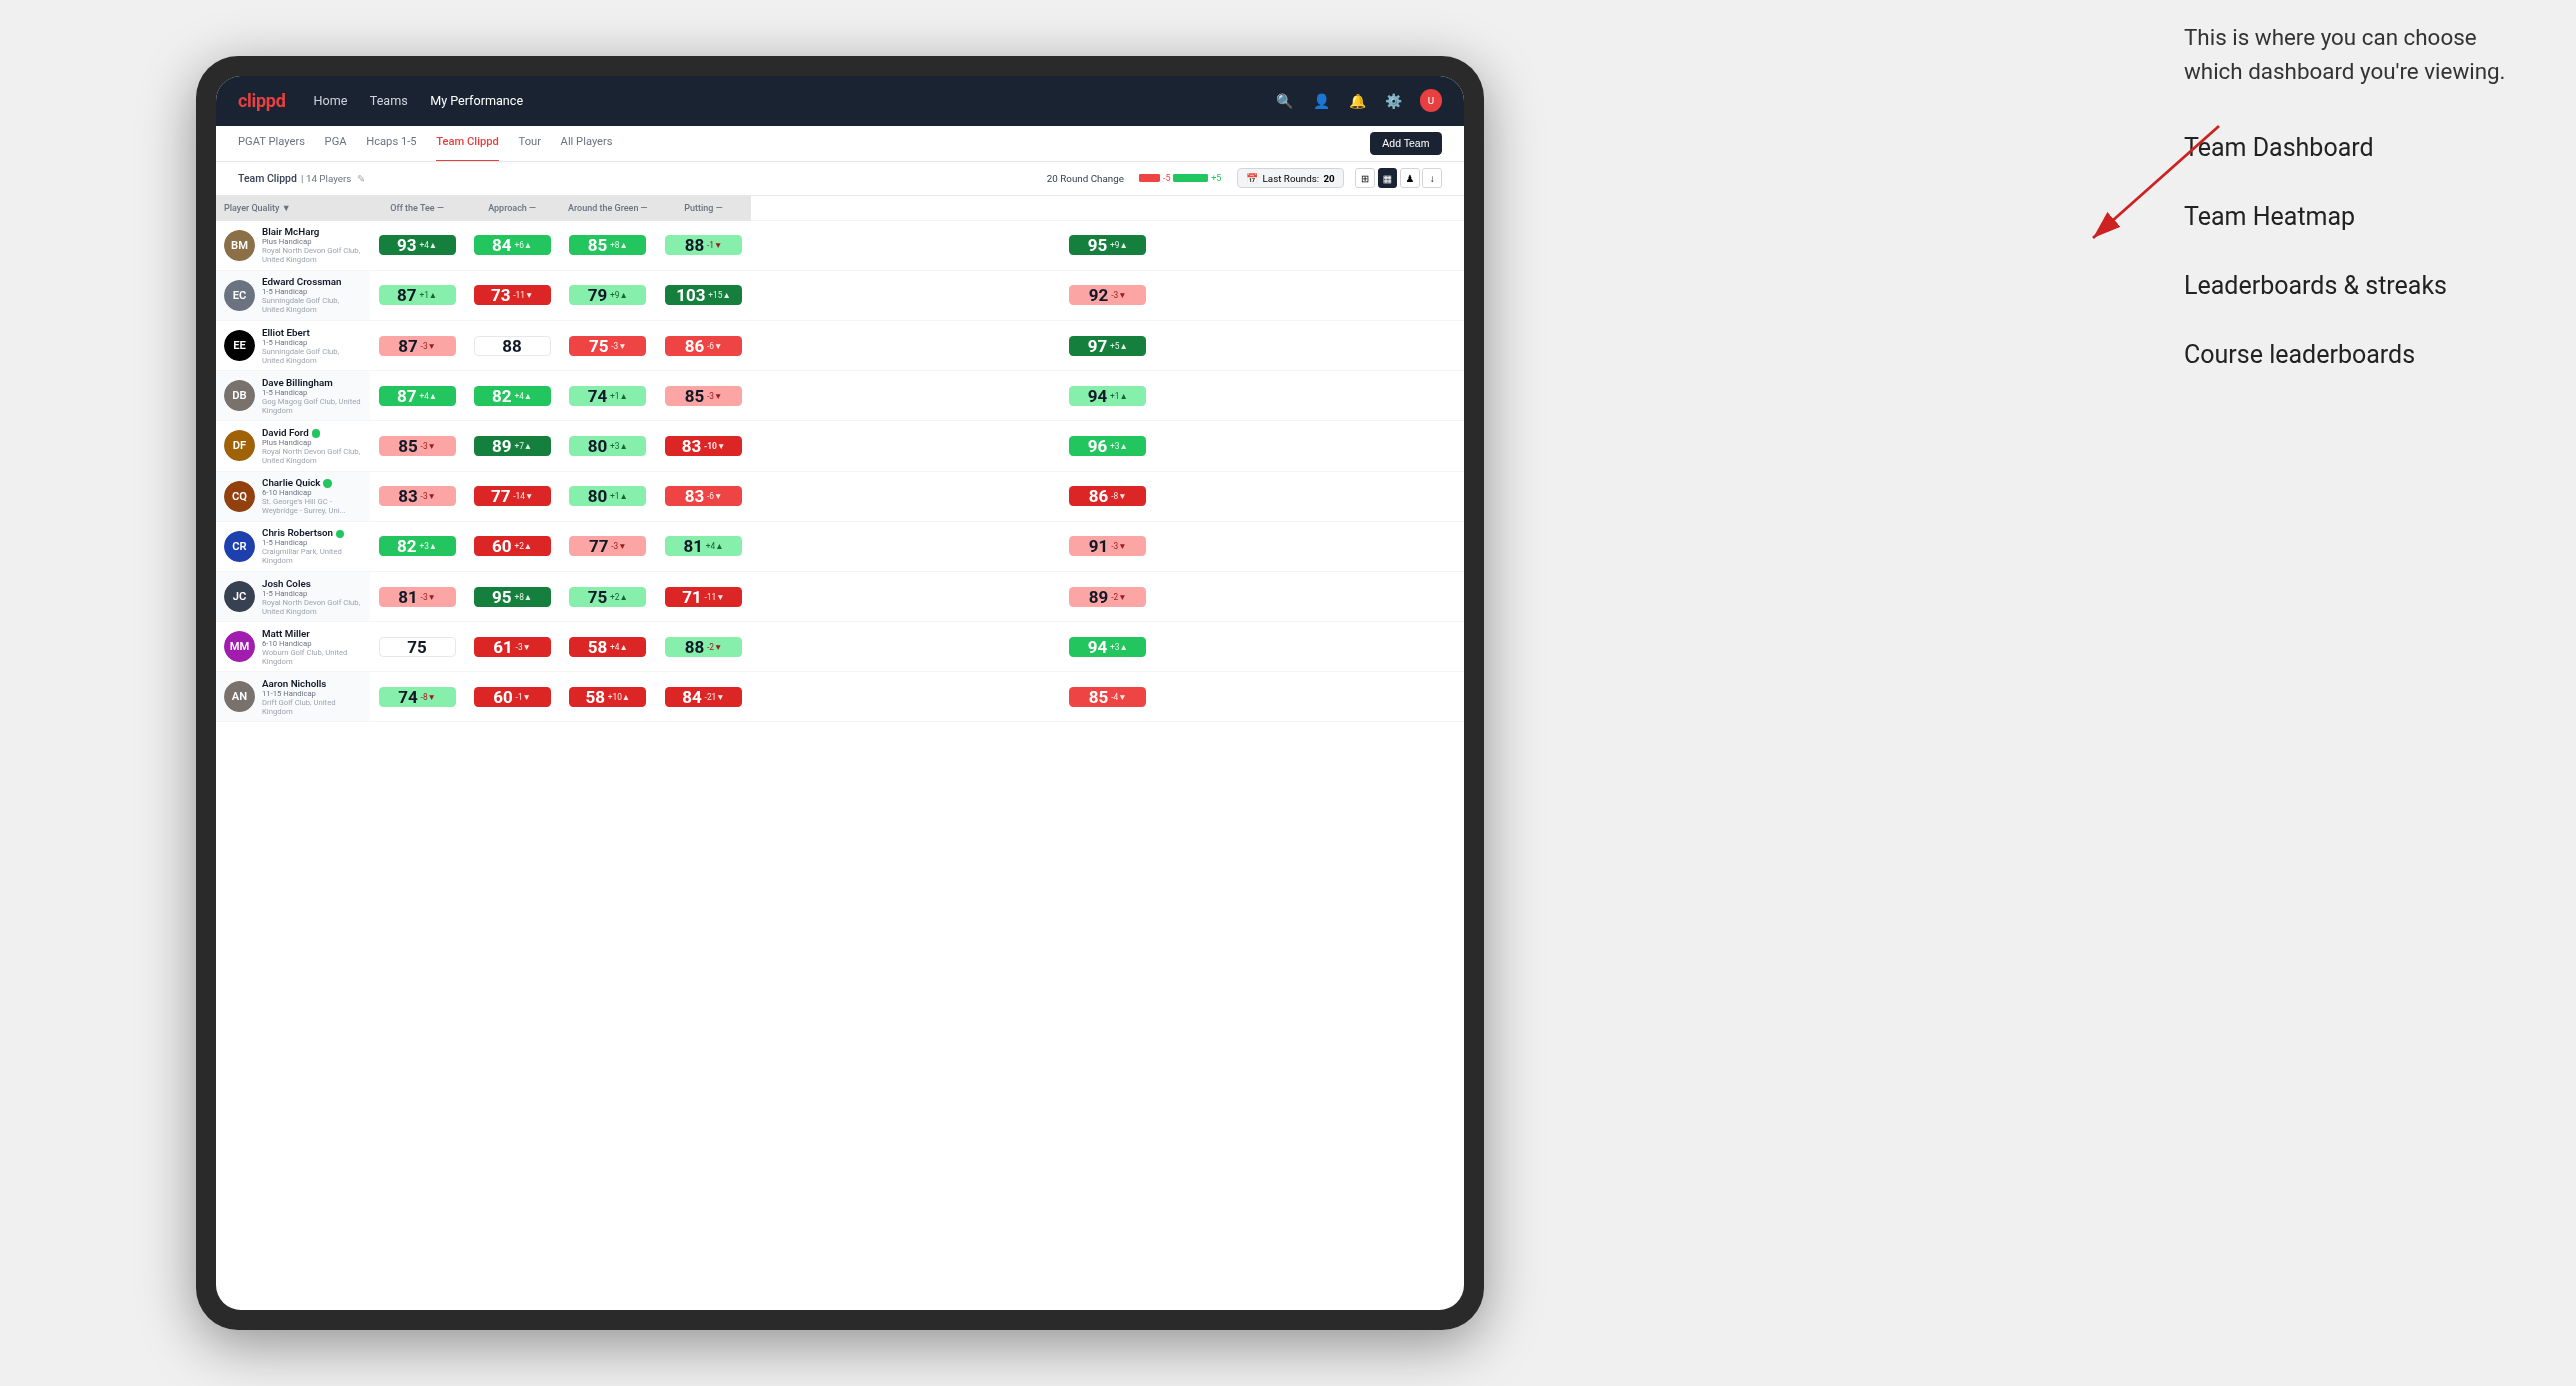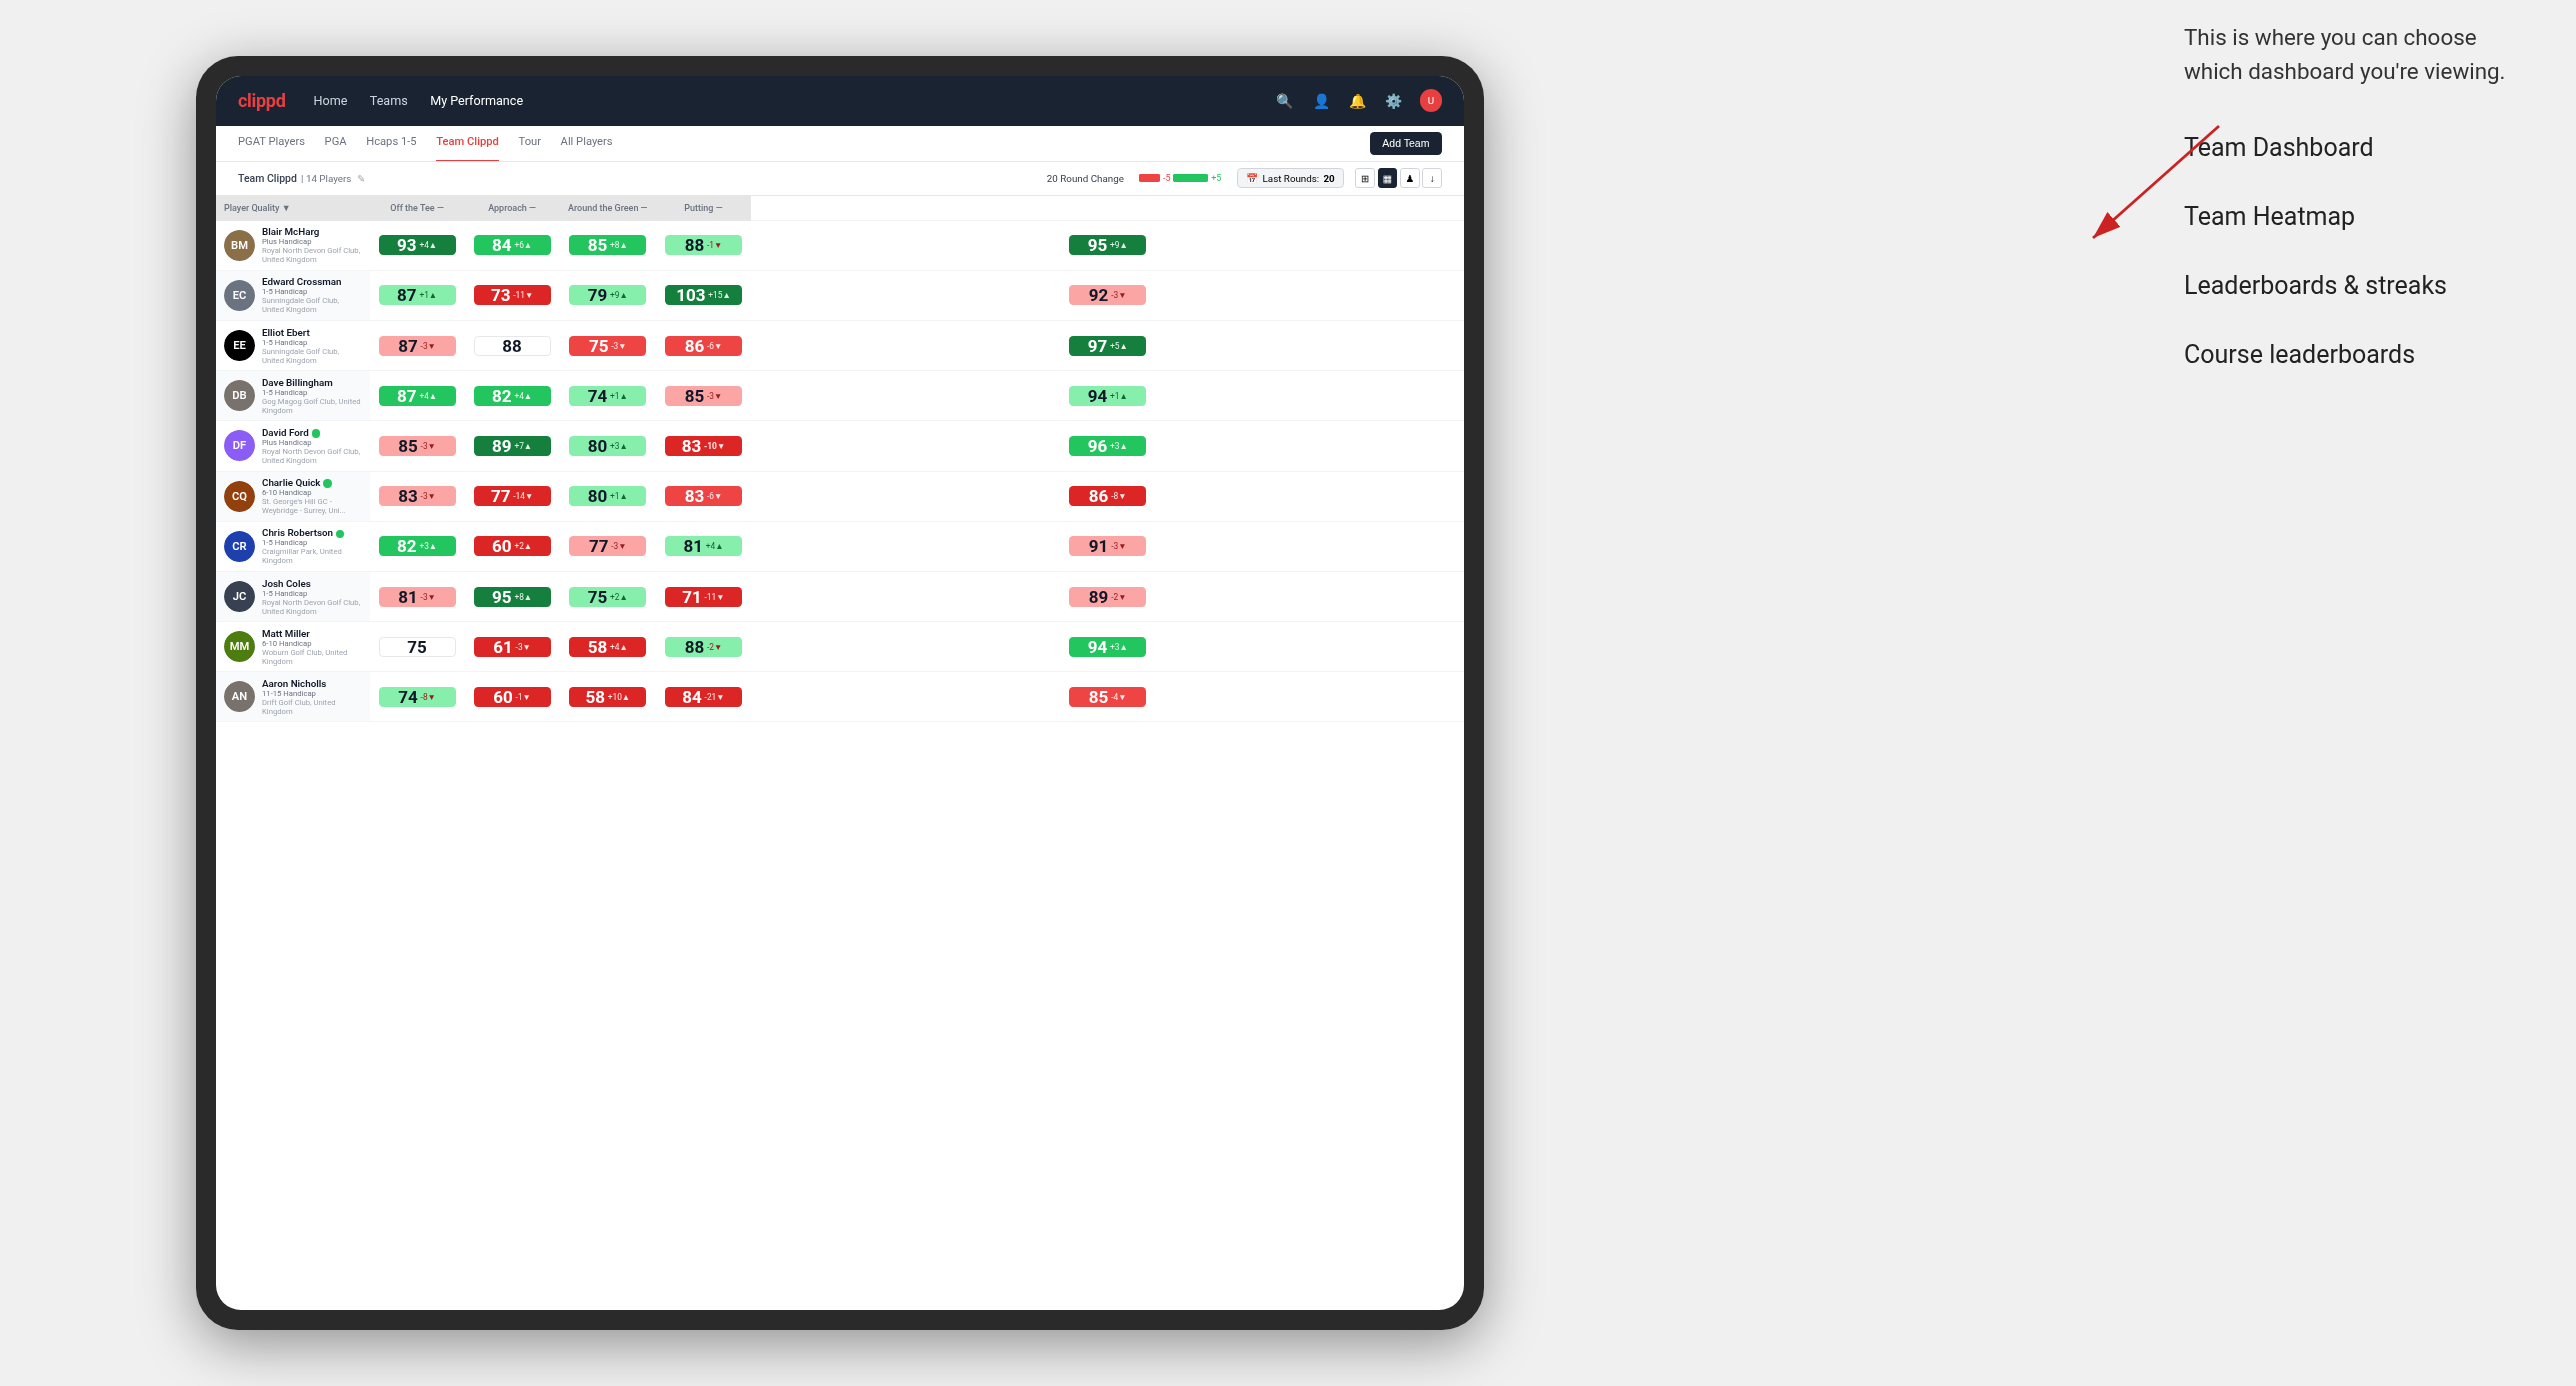--- a/index.html
+++ b/index.html
@@ -573,21 +573,21 @@
   </div></td>
     <td class="metric-cell"><div class="metric-box" style="background:#86efac;color:#111827;border:none;">
     <span style="font-size:17px;font-weight:700;">94</span>
     <span style="font-size:8.4px;color:#166534;font-weight:400;">+1▲</span>
   </div></td>
   </tr>
             <tr>
     <td style="padding:0;">
       <div class="player-cell">
         <div class="player-avatar">
-          <div class="player-avatar-inner" style="background:#8b5cf6;">DF</div>
+          <div class="player-avatar-inner" style="background:#a16207;">DF</div>
         </div>
         <div class="player-info">
           <div class="player-name">David Ford<span class="verified-icon"></span></div>
           <div class="player-handicap">Plus Handicap</div>
           <div class="player-club">Royal North Devon Golf Club, United Kingdom</div>
         </div>
       </div>
     </td>
     <td class="metric-cell"><div class="metric-box" style="background:#fca5a5;color:#111827;border:none;">
     <span style="font-size:17px;font-weight:700;">85</span>
@@ -709,21 +709,21 @@
   </div></td>
     <td class="metric-cell"><div class="metric-box" style="background:#fca5a5;color:#111827;border:none;">
     <span style="font-size:17px;font-weight:700;">89</span>
     <span style="font-size:8.4px;color:#991b1b;font-weight:400;">-2▼</span>
   </div></td>
   </tr>
             <tr>
     <td style="padding:0;">
       <div class="player-cell">
         <div class="player-avatar">
-          <div class="player-avatar-inner" style="background:#4d7c0f;">MM</div>
+          <div class="player-avatar-inner" style="background:#a21caf;">MM</div>
         </div>
         <div class="player-info">
           <div class="player-name">Matt Miller</div>
           <div class="player-handicap">6-10 Handicap</div>
           <div class="player-club">Woburn Golf Club, United Kingdom</div>
         </div>
       </div>
     </td>
     <td class="metric-cell"><div class="metric-box" style="background:#ffffff;color:#111827;border:0.7px solid #e5e7eb;">
     <span style="font-size:17px;font-weight:700;">75</span>

